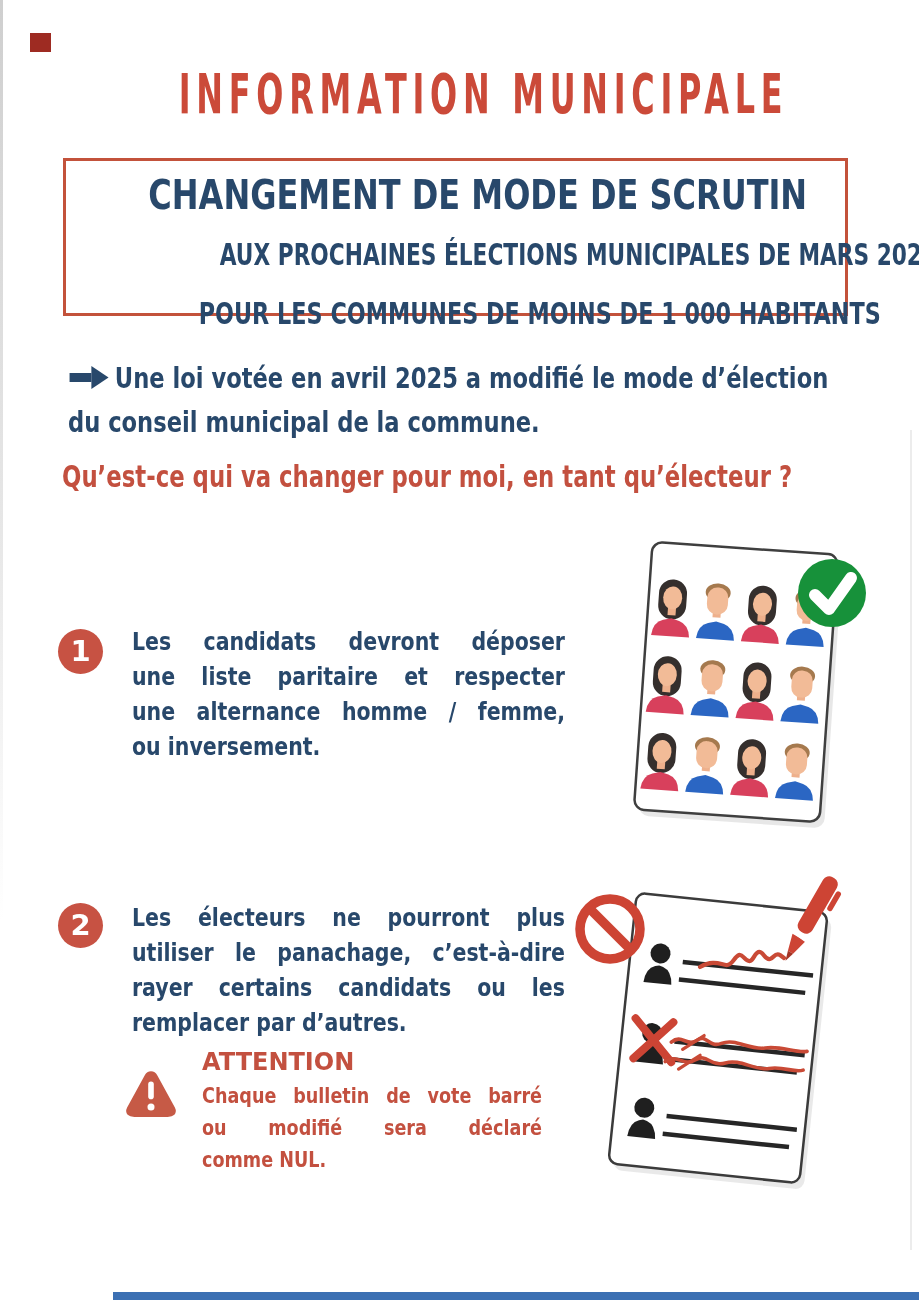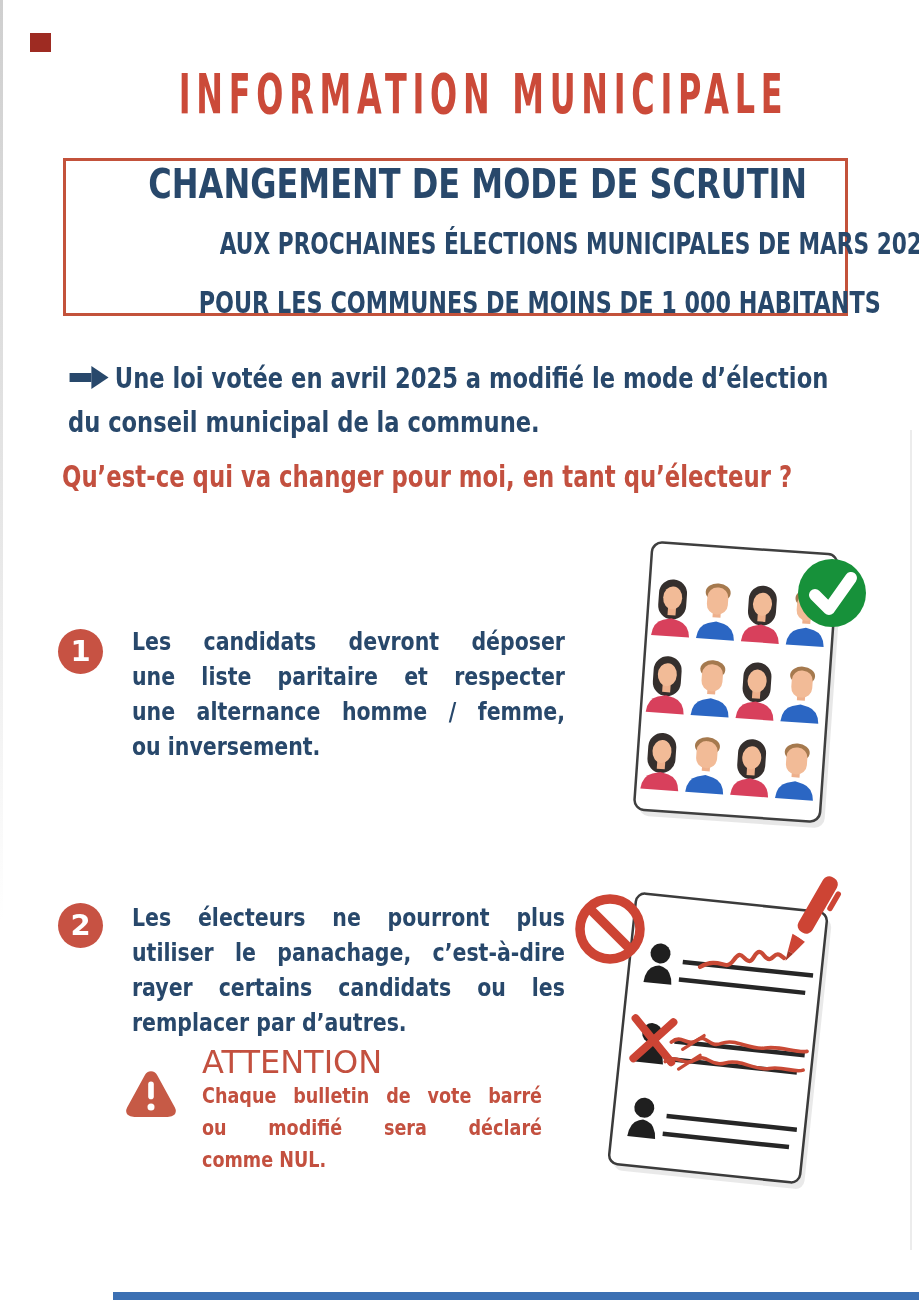--- a/index.html
+++ b/index.html
@@ -14,21 +14,21 @@
   .scan-mark-red { position:absolute; left:30px; top:33px; width:21px; height:19px; background:#9e2b22; }
   .scan-strip-blue { position:absolute; left:113px; top:1292px; width:806px; height:8px; background:#3c70b3; }
   
   .title-row { position:absolute; left:48px; right:0; top:66px; height:56px;
     display:flex; justify-content:center; align-items:flex-end; }
   .title-text { font-size:55px; font-weight:bold; color:#cb4a39; letter-spacing:0.18em;
     white-space:nowrap; transform:scale(0.58,1.0); line-height:56px; }
   
   .banner { position:absolute; left:63px; top:158px; width:785px; height:158px;
     border:3px solid #c3523b; box-sizing:border-box; background:#fff; text-align:center; }
-  .banner-heading { line-height:46px; white-space:nowrap; }
+  .banner-heading { margin-top:11px; line-height:46px; white-space:nowrap; }
   .banner-heading span { display:inline-block; font-size:40px; font-weight:bold; color:#28486b; transform:scaleX(0.80); }
   .banner-line { line-height:40px; white-space:nowrap;margin-top:13px; }
   .banner-line span { display:inline-block; font-size:31px; font-weight:bold; color:#28486b; }
   .banner-line.l2 { margin-top:7px; } .banner-line.l2 span { transform:scaleX(0.70); }
   .banner-line.l3 span { transform:scaleX(0.72); }
   
   .intro { position:absolute; left:68px; top:356px; width:1010px; transform:scaleX(0.78);
     transform-origin:0 0; font-size:29px; font-weight:bold; color:#28486b; line-height:44px; }
   .arrow-icon { display:inline-block; width:56px; height:26px; vertical-align:-2px; margin-right:4px; }
   .question { position:absolute; left:62px; top:456px; width:990px; transform:scaleX(0.76);
@@ -39,21 +39,21 @@
   .badge.n1 { left:58px; top:629px; }
   .badge.n2 { left:58px; top:903px; }
   .point-text { position:absolute; left:132px; width:528px; transform:scaleX(0.82);
     transform-origin:0 0; font-size:25px; font-weight:bold; color:#28486b; line-height:35px; }
   .point-text.p1 { top:624px; }
   .point-text.p2 { top:900px; }
   .jline { text-align:justify; text-align-last:justify; white-space:nowrap; }
   .jline.last { text-align-last:left; }
   
   .warning-icon { position:absolute; left:124px; top:1068px; width:54px; height:50px; }
-  .attention-heading { position:absolute; left:202px; top:1046px; font-size:32px; font-weight:normal;
+  .attention-heading { position:absolute; left:202px; top:1046px; font-size:24px; font-weight:bold;
     color:#c3503f; line-height:32px; }
   .attention-body { position:absolute; left:202px; top:1080px; width:425px; transform:scaleX(0.80);
     transform-origin:0 0; font-size:22px; font-weight:bold; color:#c3503f; line-height:32px; }
   
   .illu-list   { position:absolute; left:585px; top:525px; width:300px; height:320px; }
   .illu-ballot { position:absolute; left:560px; top:855px; width:320px; height:355px; }
 </style>
 </head>
 <body>
 

